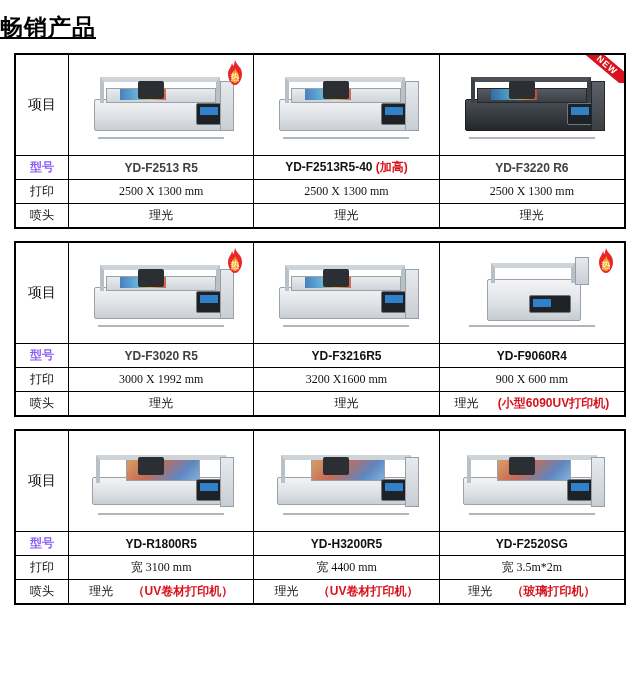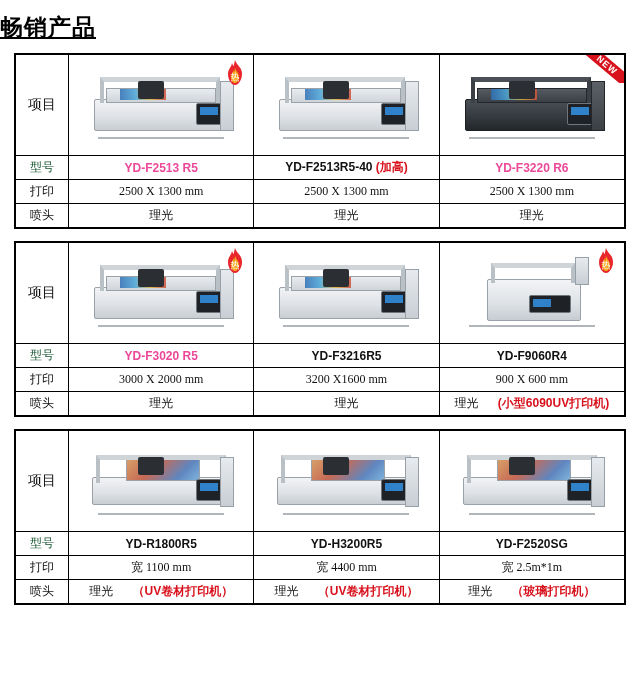--- a/index.html
+++ b/index.html
@@ -40,37 +40,37 @@
     vertical-align: middle;
     font-size: 12px;
     padding: 3px 2px;
   }
   td.label {
     width: 52px;
     font-size: 13px;
     font-weight: normal;
   }
   td.label.red {
-    color: #14532d;
-    font-weight: normal;
+    color: #8b5cf6;
+    font-weight: bold;
   }
   tr.imgrow td {
     height: 100px;
     padding: 0;
   }
   tr.imgrow td.label {
     font-size: 14px;
   }
   td.model {
     font-weight: bold;
     font-size: 13px;
     padding: 4px 2px;
   }
   td.model.red {
-    color: #ec4899;
+    color: #404040;
   }
   td.model .sub {
     color: #d8121c;
     font-weight: bold;
   }
   td.spec {
     font-size: 12.5px;
     padding: 4px 2px;
     font-family: Liberation Serif, serif;
   }
@@ -425,21 +425,21 @@
             </td>
           </tr>
           <tr>
             <td class="label red">型号</td>
             <td class="model red">YD-F3020 R5</td>
             <td class="model">YD-F3216R5</td>
             <td class="model">YD-F9060R4</td>
           </tr>
           <tr>
             <td class="label">打印</td>
-            <td class="spec">3000 X 2000 mm</td>
+            <td class="spec">3000 X 1992 mm</td>
             <td class="spec">3200 X1600 mm</td>
             <td class="spec">900 X 600 mm</td>
           </tr>
           <tr>
             <td class="label">喷头</td>
             <td class="head">理光</td>
             <td class="head">理光</td>
             <td class="head">理光 <span class="red">(小型6090UV打印机)</span></td>
           </tr>
         </tbody>
@@ -491,23 +491,23 @@
             </td>
           </tr>
           <tr>
             <td class="label red">型号</td>
             <td class="model">YD-R1800R5</td>
             <td class="model">YD-H3200R5</td>
             <td class="model">YD-F2520SG</td>
           </tr>
           <tr>
             <td class="label">打印</td>
-            <td class="spec">宽 1100 mm</td>
+            <td class="spec">宽 3100 mm</td>
             <td class="spec">宽 4400 mm</td>
-            <td class="spec">宽 2.5m*1m</td>
+            <td class="spec">宽 3.5m*2m</td>
           </tr>
           <tr>
             <td class="label">喷头</td>
             <td class="head">理光 <span class="red">（UV卷材打印机）</span></td>
             <td class="head">理光 <span class="red">（UV卷材打印机）</span></td>
             <td class="head">理光 <span class="red">（玻璃打印机）</span></td>
           </tr>
         </tbody>
       </table>
     </div>

